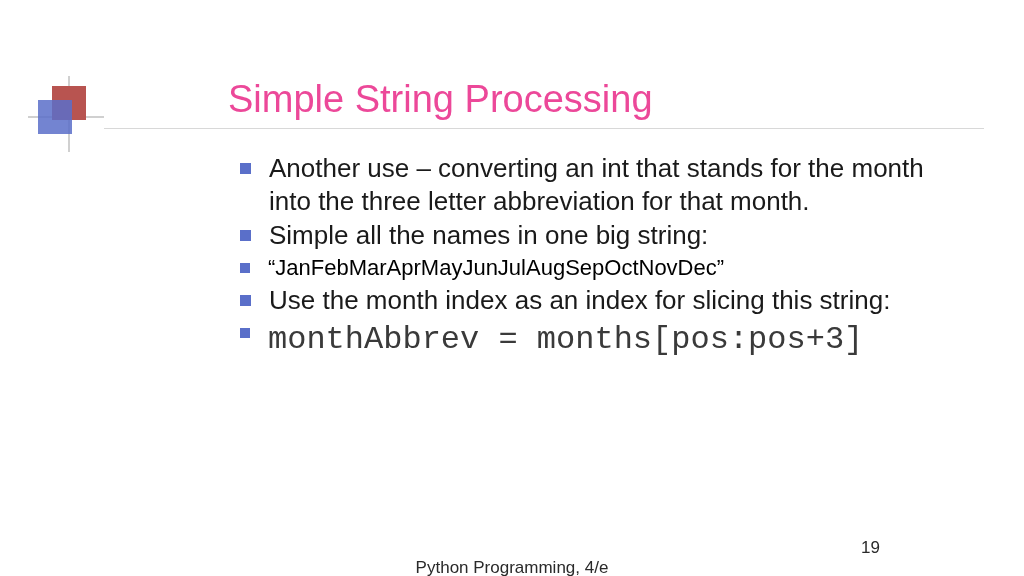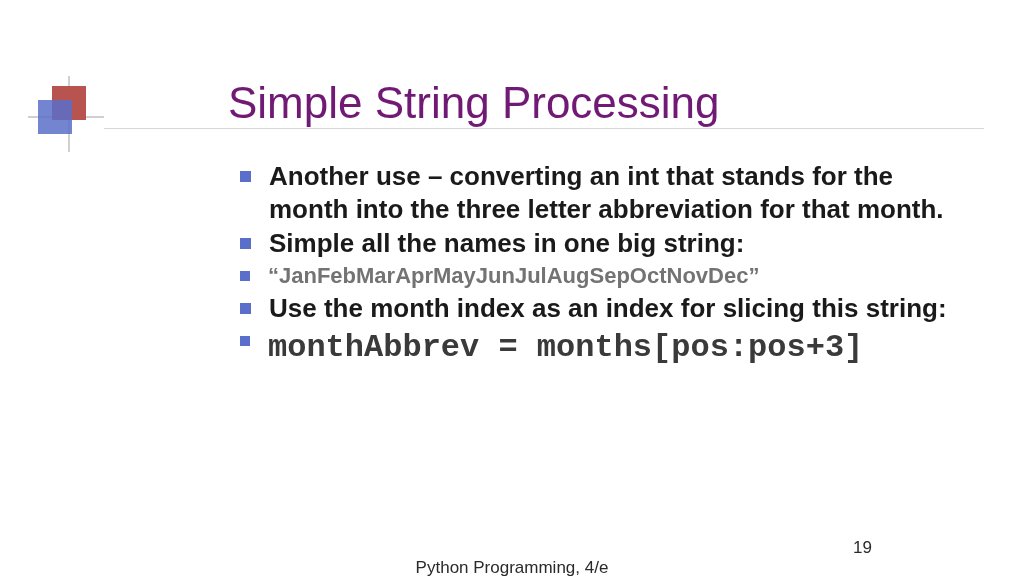--- a/index.html
+++ b/index.html
@@ -48,38 +48,37 @@
       left: 30px;
       top: -10px;
       width: 2px;
       height: 76px;
       background: #d0d0d0;
     }
     .title {
       position: absolute;
       left: 228px;
       top: 78px;
-      font-size: 44px;
-      color: #701a75;
+      font-size: 38px;
+      color: #ec4899;
       font-weight: 400;
     }
     .title-underline {
       position: absolute;
       left: 104px;
       top: 128px;
       width: 880px;
       height: 1px;
       background: #d8d8d8;
     }
     .content {
       position: absolute;
       left: 240px;
-      top: 160px;
+      top: 152px;
       width: 720px;
-      font-weight: bold;
     }
     .bullet-item {
       display: flex;
       align-items: flex-start;
       margin-bottom: 2px;
     }
     .bullet-marker {
       flex-shrink: 0;
       width: 11px;
       height: 11px;
@@ -95,21 +94,21 @@
       margin-top: 9px;
       margin-right: 18px;
     }
     .bullet-text {
       font-size: 26px;
       color: #1a1a1a;
       line-height: 1.25;
     }
     .bullet-text-small {
       font-size: 22px;
-      color: #737373;
+      color: #000000;
       line-height: 1.3;
     }
     .code-text {
       font-family: "Courier New", Courier, monospace;
       font-size: 32px;
       color: #3a3a3a;
       line-height: 1.3;
     }
     .footer {
       position: absolute;
@@ -123,21 +122,21 @@
       color: #2a2a2a;
     }
     .footer-text {
       position: absolute;
       left: 50%;
       transform: translateX(-50%);
       margin-top: 40px;
     }
     .page-number {
       position: absolute;
-      right: 152px;
+      right: 144px;
     }
   </style>
 </head>
 <body>
 
 <div class="logo">
   <div class="logo-line-h"></div>
   <div class="logo-line-v"></div>
   <div class="logo-red"></div>
   <div class="logo-blue"></div>

